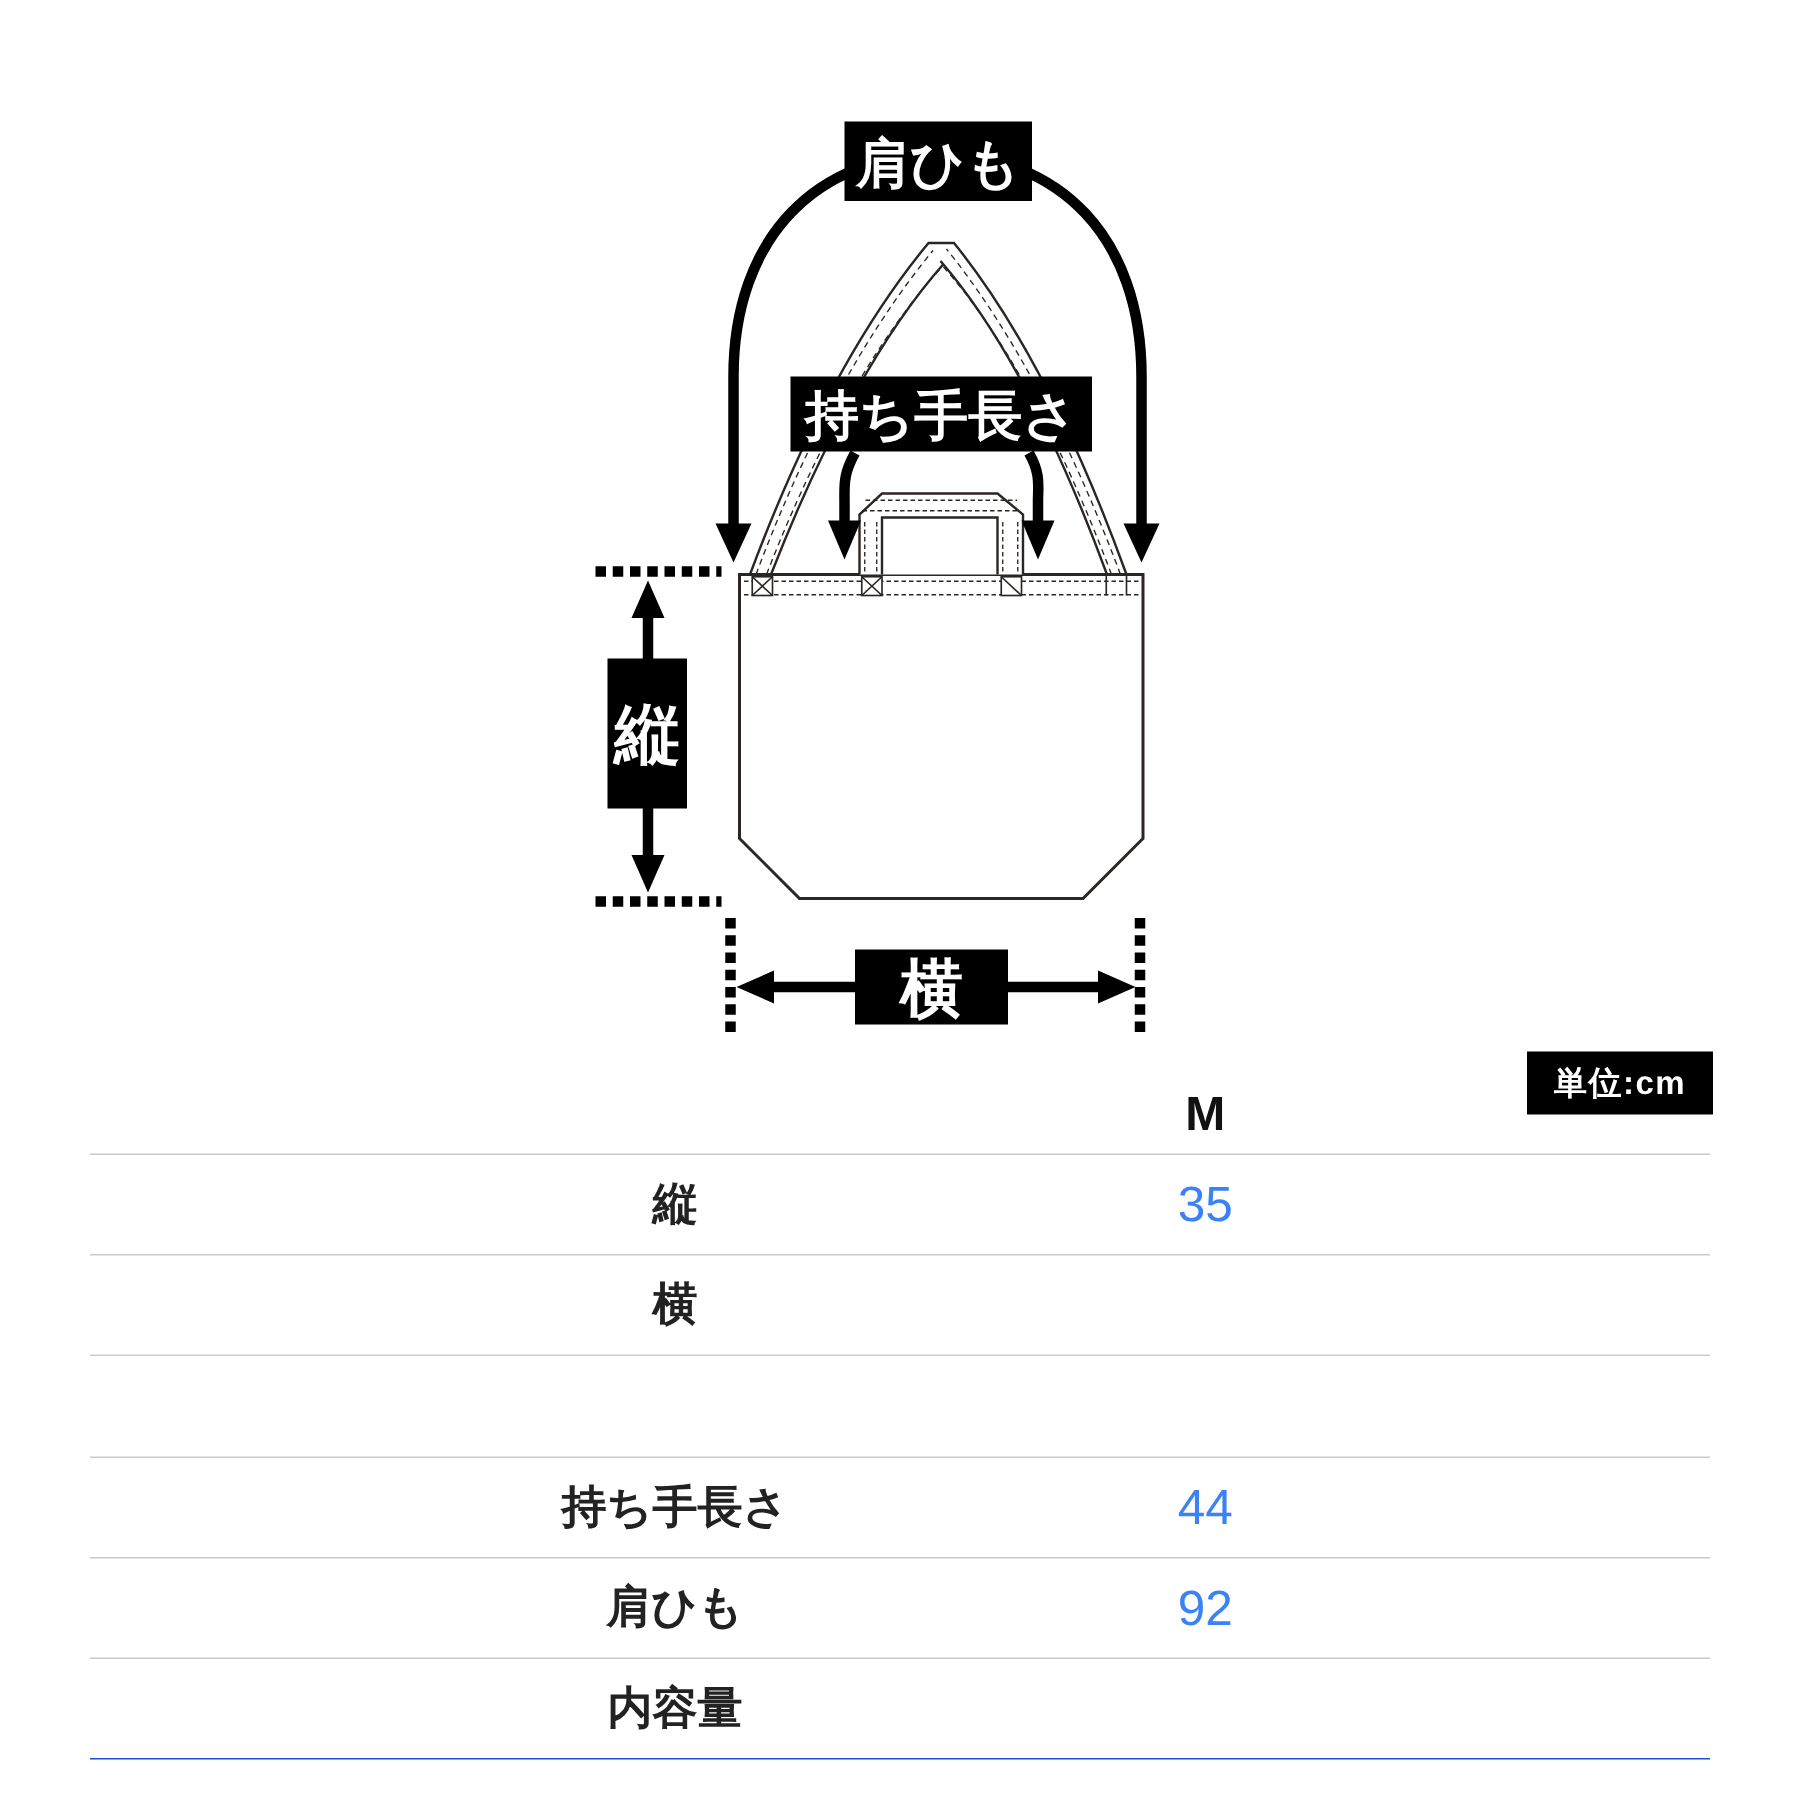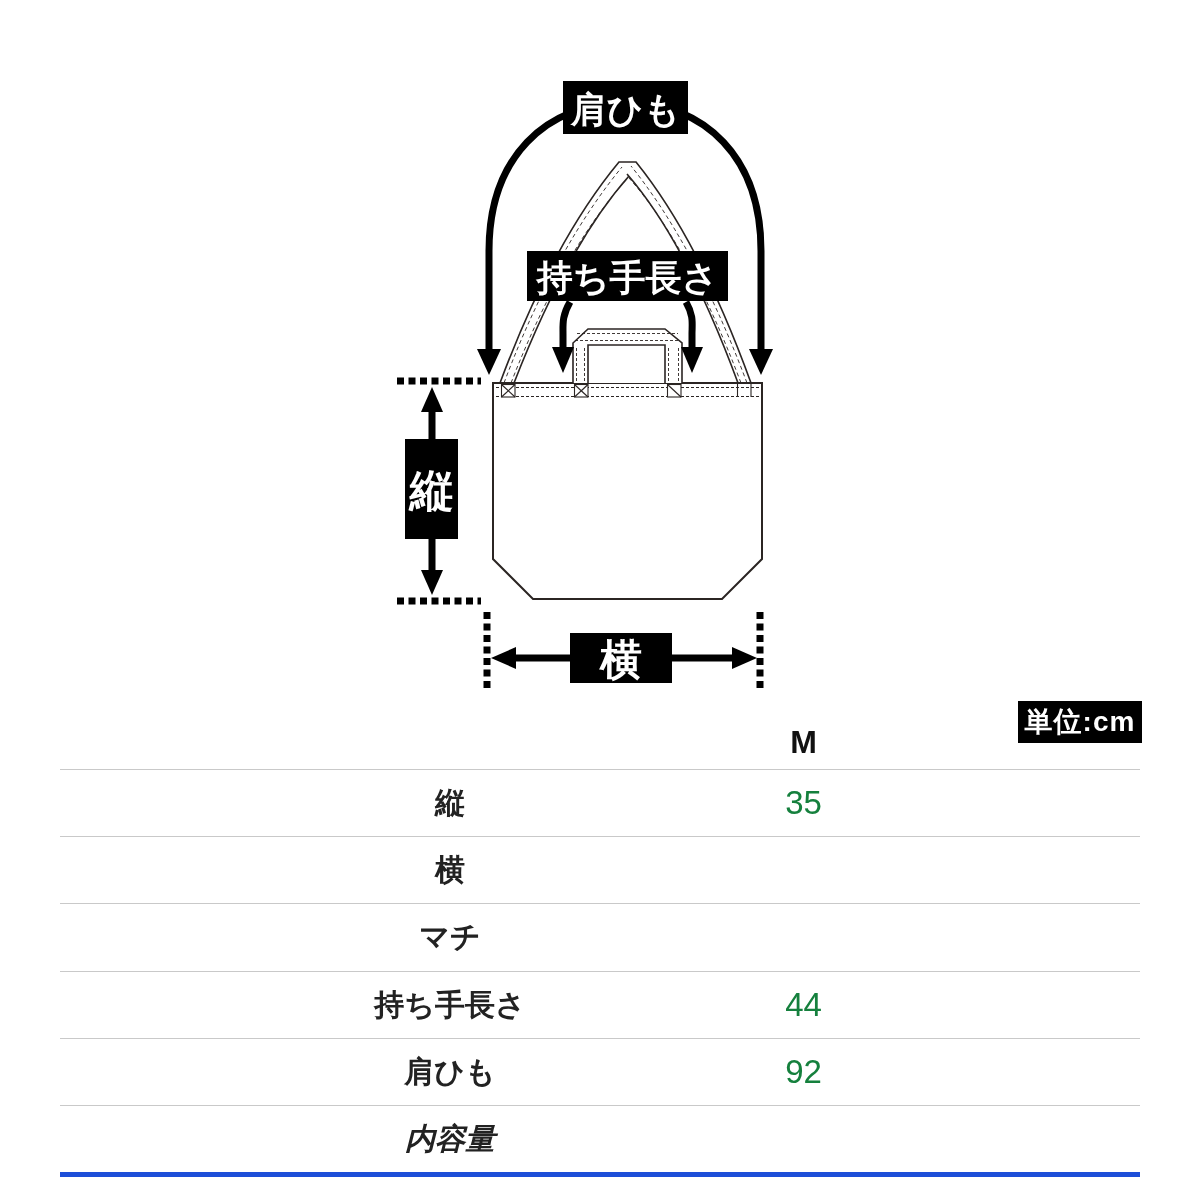--- a/index.html
+++ b/index.html
@@ -4,37 +4,37 @@
 <style>
   html,body{margin:0;padding:0;background:#fff;}
   .canvas{
     position:relative;width:1200px;height:1200px;background:#fff;overflow:hidden;
     font-family:"Liberation Sans","DejaVu Sans",sans-serif;color:#1a1a1a;margin-top:26px;
   }
   .diagram-svg{position:absolute;left:0;top:0;}
   .svg-label{font-family:"Liberation Sans","DejaVu Sans",sans-serif;font-weight:bold;fill:#ffffff;}
   .unit-badge{
     position:absolute;left:1018px;top:675px;width:124px;height:42px;
-    background:#000;color:#fff;font-size:28px;font-weight:bold;
+    background:#000;color:#fff;font-size:22px;font-weight:bold;
     display:flex;align-items:center;justify-content:center;letter-spacing:1px;white-space:nowrap;
   }
   .size-header{
     position:absolute;left:640px;top:694px;width:327px;height:44px;
     text-align:center;font-size:32px;font-weight:bold;line-height:44px;color:#111;
   }
   .size-table{position:absolute;left:60px;top:743px;width:1080px;}
   .size-row{position:relative;height:66.2px;border-top:1px solid #c9c9c9;}
-  .size-row:last-child{border-bottom:5px solid #1d4ed8;font-style:italic;}
+  .size-row:last-child{border-bottom:1px solid #1d4ed8;}
   .row-label{
     position:absolute;left:0;width:780px;top:50%;transform:translateY(-50%);
     text-align:center;font-size:30px;font-weight:bold;color:#222;
   }
   .row-value{
     position:absolute;left:580px;width:327px;top:50%;transform:translateY(-50%);
-    text-align:center;font-size:33px;font-weight:normal;color:#15803d;
+    text-align:center;font-size:33px;font-weight:normal;color:#3b82f6;
   }
 </style>
 </head>
 <body>
 
 <div class="canvas">
 
   <svg class="diagram-svg" width="1200" height="675" viewBox="0 0 1200 675">
 
     <g fill="none" stroke="#2b2523" stroke-width="1.6">
@@ -127,21 +127,20 @@
 
   <div class="size-table">
     <div class="size-row">
       <span class="row-label">縦</span>
       <span class="row-value">35</span>
     </div>
     <div class="size-row">
       <span class="row-label">横</span>
     </div>
     <div class="size-row">
-      <span class="row-label">マチ</span>
     </div>
     <div class="size-row">
       <span class="row-label">持ち手長さ</span>
       <span class="row-value">44</span>
     </div>
     <div class="size-row">
       <span class="row-label">肩ひも</span>
       <span class="row-value">92</span>
     </div>
     <div class="size-row">

